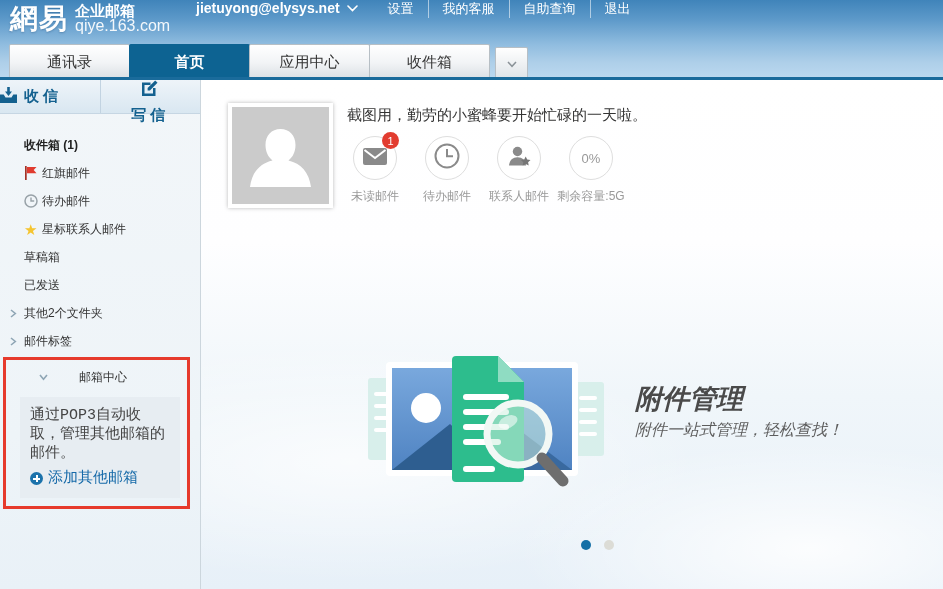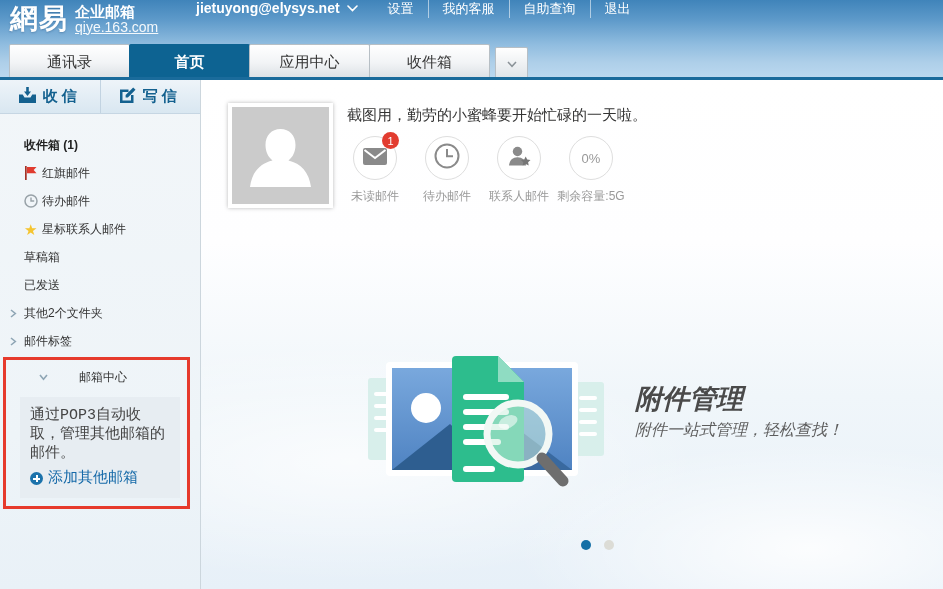--- a/index.html
+++ b/index.html
@@ -9,21 +9,21 @@
   
   .header { position:absolute; top:0; left:0; right:0; height:80px;
     background:linear-gradient(180deg,#4084ba 0%,#5e9aca 25%,#8fbcdf 55%,#aecfe9 78%,#bddaf0 100%); }
   .darkline { position:absolute; top:77px; left:0; right:0; height:3px; background:#1a6b9b; }
 
   .topbar { position:absolute; top:0; left:0; right:0; height:44px; display:flex; align-items:flex-start; color:#fff; }
   .logo { display:flex; align-items:center; margin-left:10px; width:186px; }
   .brand { font-size:28px; font-weight:bold; letter-spacing:1px; text-shadow:0 1px 2px rgba(0,40,80,.25); }
   .logo-right { margin-left:7px; line-height:1.05; }
   .logo-product { font-size:15px; font-weight:bold; }
-  .logo-domain { font-size:14px; opacity:.92;text-decoration:underline; }
+  .logo-domain { font-size:16px; opacity:.92; }
   .account { display:flex; align-items:center; font-size:14px; font-weight:bold; cursor:pointer; }
   .acc-chevron { margin-left:7px; display:inline-flex; }
   .toplinks { display:flex; align-items:center; margin-left:16px; }
   .toplink { font-size:13px; padding:0 14px; cursor:pointer; position:relative; }
   .toplink + .toplink { border-left:1px solid rgba(255,255,255,.55); }
 
   
   .tabs { position:absolute; left:10px; bottom:3px; display:flex; align-items:flex-end; }
   .tab { width:121px; height:33px; line-height:33px; text-align:center; font-size:15px; color:#333;
     background:linear-gradient(180deg,#ffffff 0%,#f2f4f6 55%,#dde2e6 100%);
@@ -32,23 +32,23 @@
   .tab.active { background:#0d6392; color:#fff; font-weight:bold; border-color:#0d6392; }
   .tab-more { width:33px; height:30px; margin-left:5px; display:flex; align-items:center; justify-content:center;
     background:linear-gradient(180deg,#ffffff,#e0e5e9); border:1px solid #b7bfc5; border-bottom:none;
     border-radius:2px 2px 0 0; cursor:pointer; }
 
   
   .sidebar { position:absolute; top:80px; left:0; width:201px; bottom:0;
     background:linear-gradient(180deg,#f2f6f9 0%,#eef4f8 70%,#e9f1f7 100%); border-right:1px solid #ccd6dd; }
   .actionbar { height:34px; display:flex; background:linear-gradient(180deg,#eef4f9,#d9e7f1);
     border-bottom:1px solid #c6d6e3; }
-  .actionbtn { flex:1; display:flex; align-items:center; justify-content:center; gap:7px;
+  .actionbtn { flex:1; display:flex; align-items:center; gap:7px;
     color:#14618f; font-size:15px; font-weight:bold; letter-spacing:4px; cursor:pointer; }
-  .actionbtn + .actionbtn { border-left:1px solid #c2d3e1; }
+  .actionbtn + .actionbtn { border-left:1px solid #c2d3e1;flex-direction:column; }
 
   .menu { padding-top:17px; }
   .m-item { height:28px; display:flex; align-items:center; font-size:12px; color:#333; cursor:pointer; }
   .m-item .pad { width:24px; }
   .m-item .pad-sm { width:10px; }
   .m-item .chev { width:14px; display:inline-flex; }
   .m-item .ic { width:18px; display:inline-flex; align-items:center; }
   .m-item.bold { font-weight:bold; color:#222; }
   .star-glyph { color:#f5c531; font-size:15px; line-height:1; }
 

